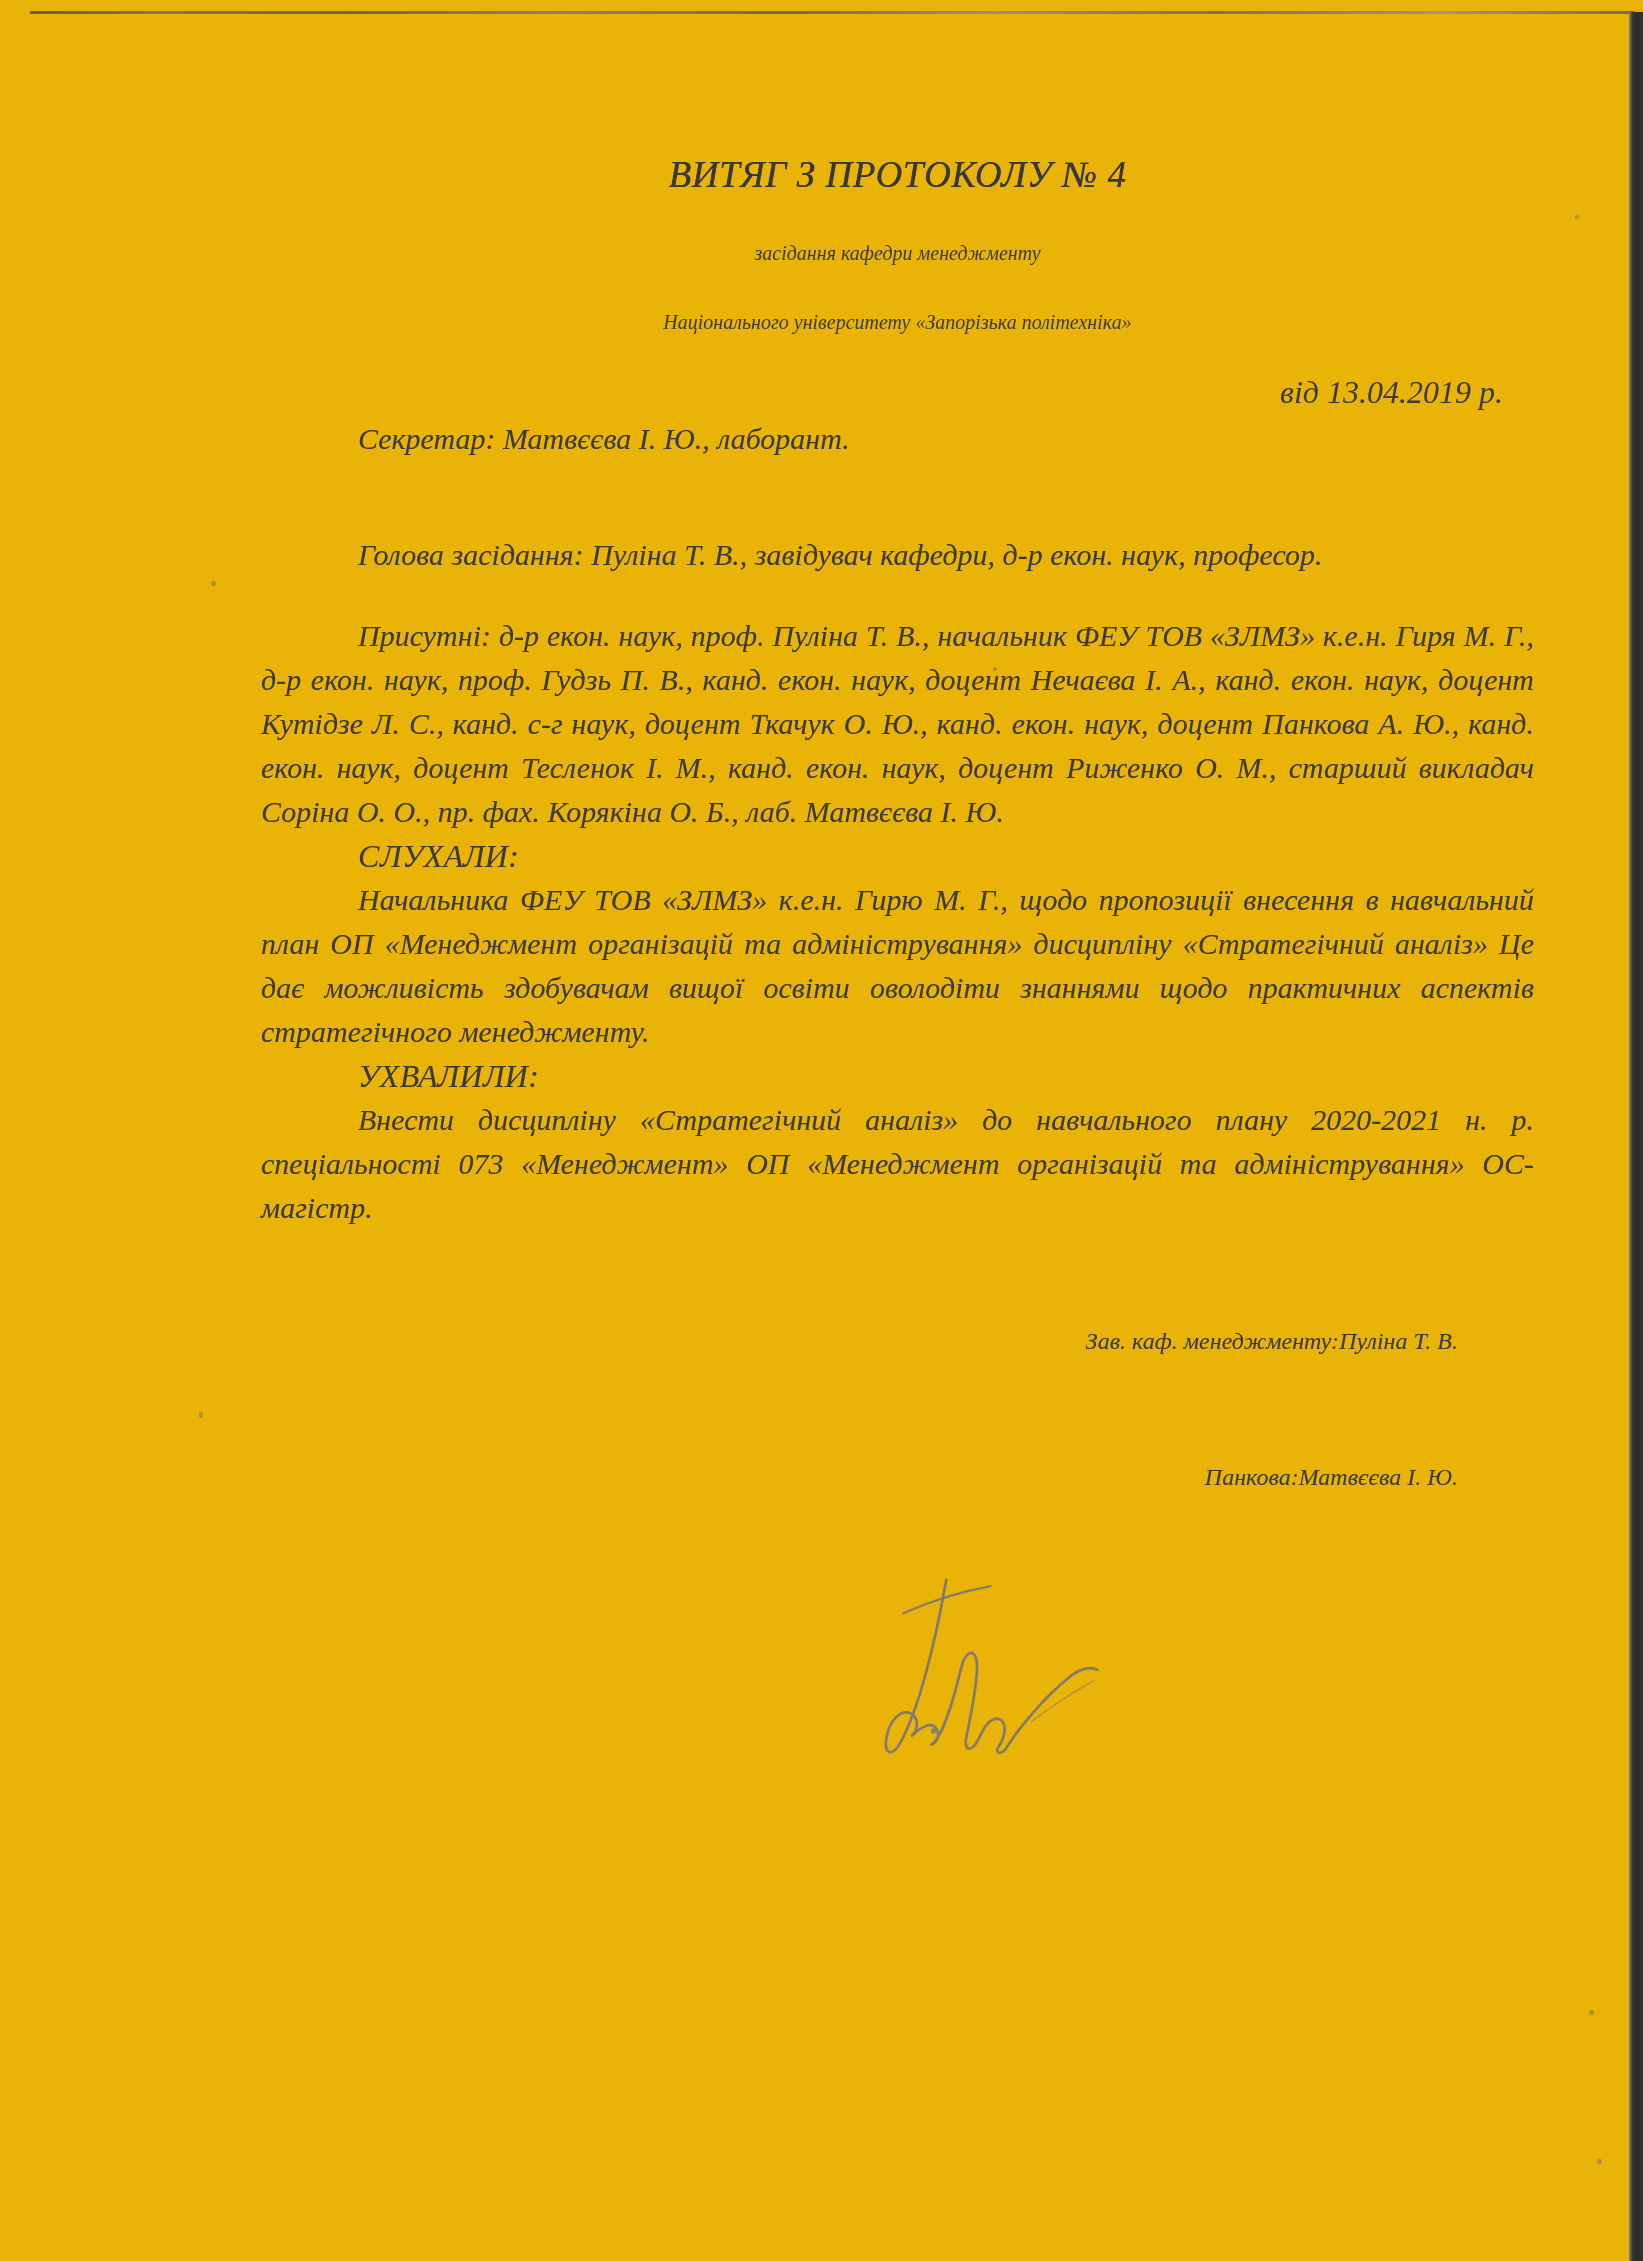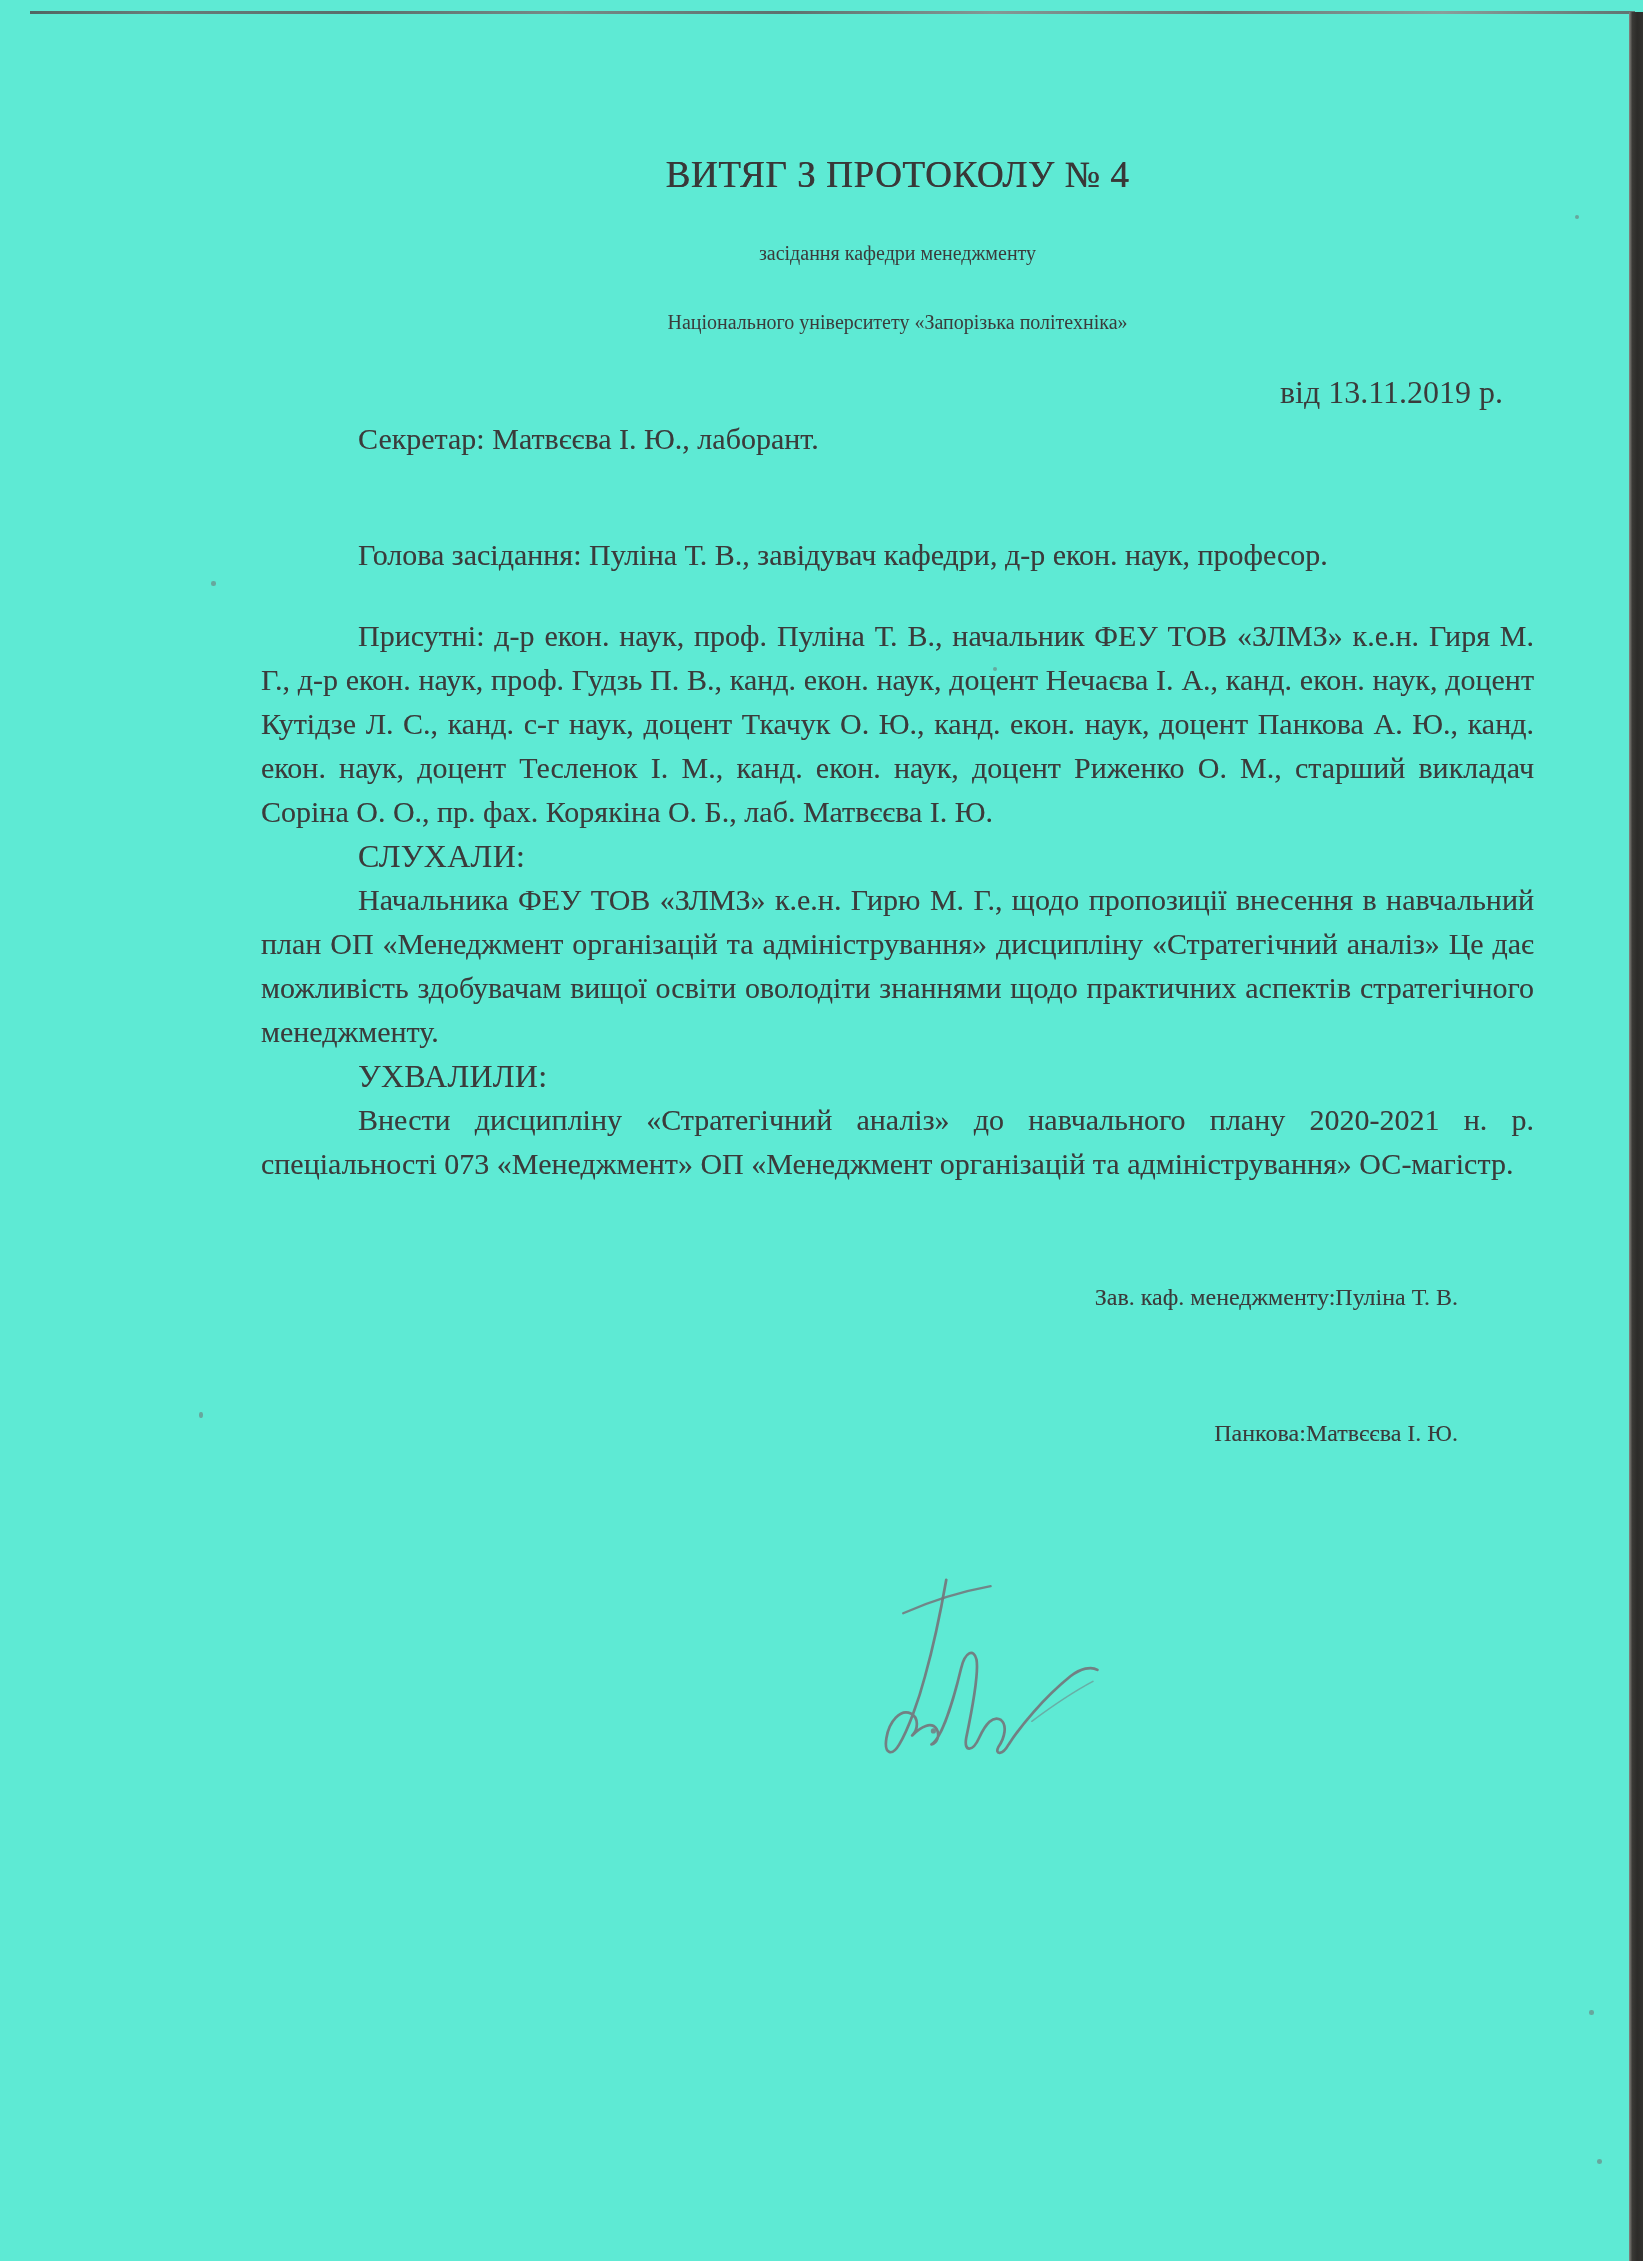--- a/index.html
+++ b/index.html
@@ -11,21 +11,22 @@
     width: 1644px;
     height: 2261px;
     position: relative;
     overflow: hidden;
     font-family: "Liberation Serif", serif;
     color: #3b3b3b;
   }
   .page {
     position: absolute;
     inset: 0;
-    background: #5eead4;
+    background: #eab308;
+    font-style: italic;
   }
   
   .top-rule {
     position: absolute;
     top: 11px;
     left: 30px;
     right: 9px;
     height: 2.6px;
     background: linear-gradient(90deg,
       #4e4e4e 0%, #6a6a6a 8%, #585858 20%, #7a7a7a 33%,
@@ -125,21 +126,21 @@
   <div class="right-bar"></div>
 
   <div class="content">
 
     <h1 class="title">ВИТЯГ З ПРОТОКОЛУ № 4</h1>
 
     <p class="centered-line">засідання кафедри менеджменту</p>
 
     <p class="centered-line">Національного університету «Запорізька політехніка»</p>
 
-    <p class="date-line">від 13.11.2019 р.</p>
+    <p class="date-line">від 13.04.2019 р.</p>
 
     <p class="body-par m-secretary">Секретар: Матвєєва І. Ю., лаборант.</p>
 
     <p class="body-par m-chair">Голова засідання: Пуліна Т. В., завідувач кафедри, д-р екон. наук, професор.</p>
 
     <p class="body-par m-attendees">Присутні: д-р екон. наук, проф. Пуліна Т. В., начальник ФЕУ ТОВ «ЗЛМЗ» к.е.н. Гиря М. Г., д-р екон. наук, проф. Гудзь П. В., канд. екон. наук, доцент Нечаєва І. А., канд. екон. наук, доцент Кутідзе Л. С., канд. с-г наук, доцент Ткачук О. Ю., канд. екон. наук, доцент Панкова А. Ю., канд. екон. наук, доцент Тесленок І. М., канд. екон. наук, доцент Риженко О. М., старший викладач Соріна О. О., пр. фах. Корякіна О. Б., лаб. Матвєєва І. Ю.</p>
 
     <p class="section-heading m-heading">СЛУХАЛИ:</p>
 
     <p class="body-par">Начальника ФЕУ ТОВ «ЗЛМЗ» к.е.н. Гирю М. Г., щодо пропозиції внесення в навчальний план ОП «Менеджмент організацій та адміністрування» дисципліну «Стратегічний аналіз» Це дає можливість здобувачам вищої освіти оволодіти знаннями щодо практичних аспектів стратегічного менеджменту.</p>

